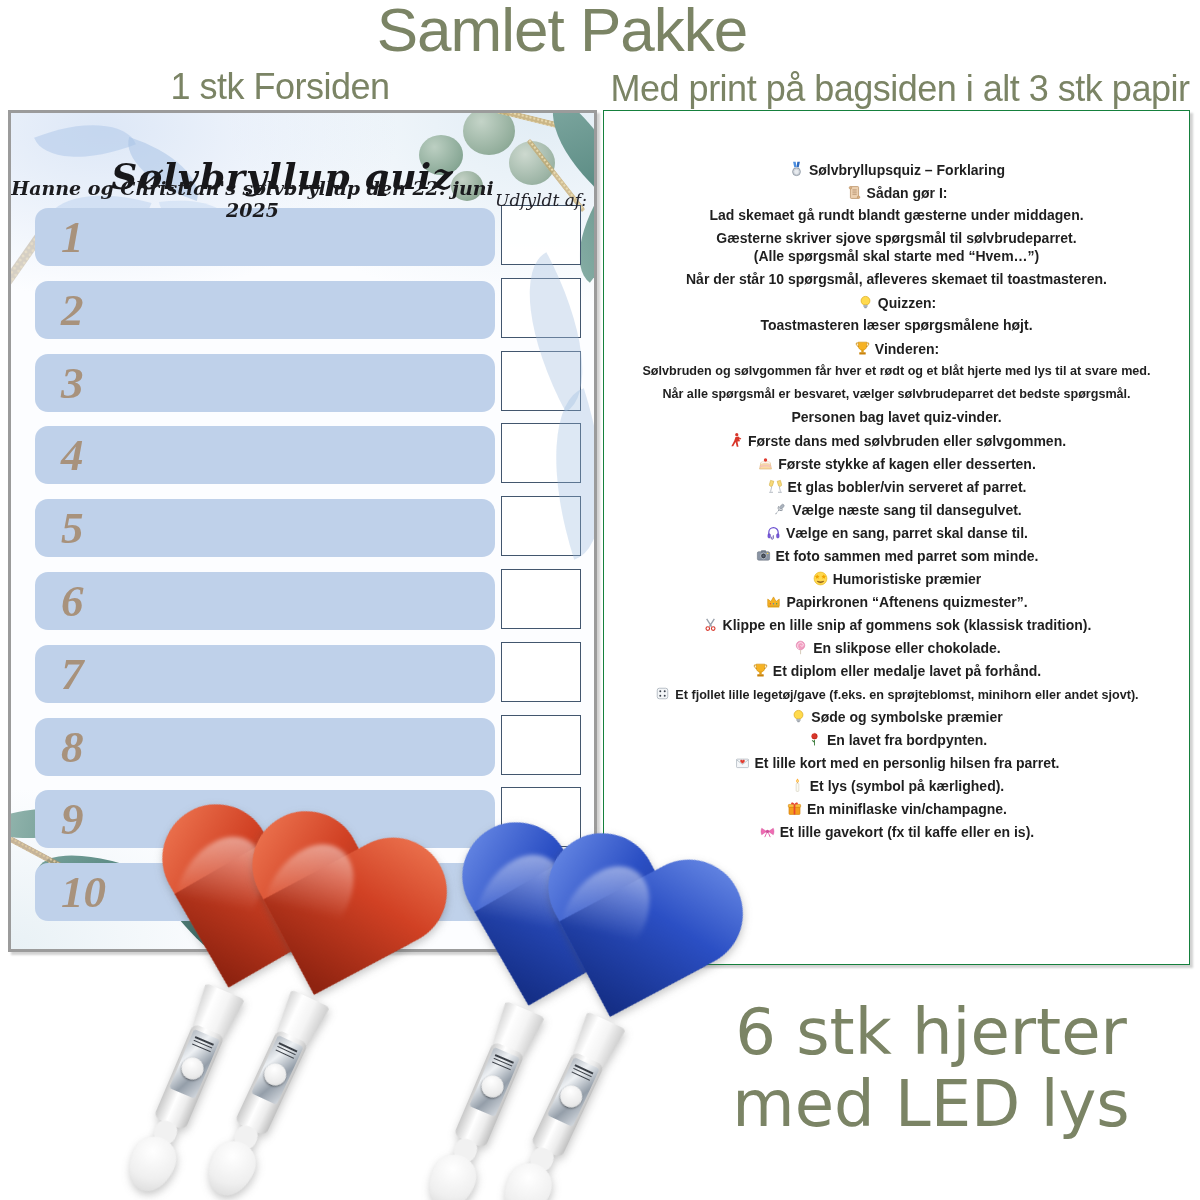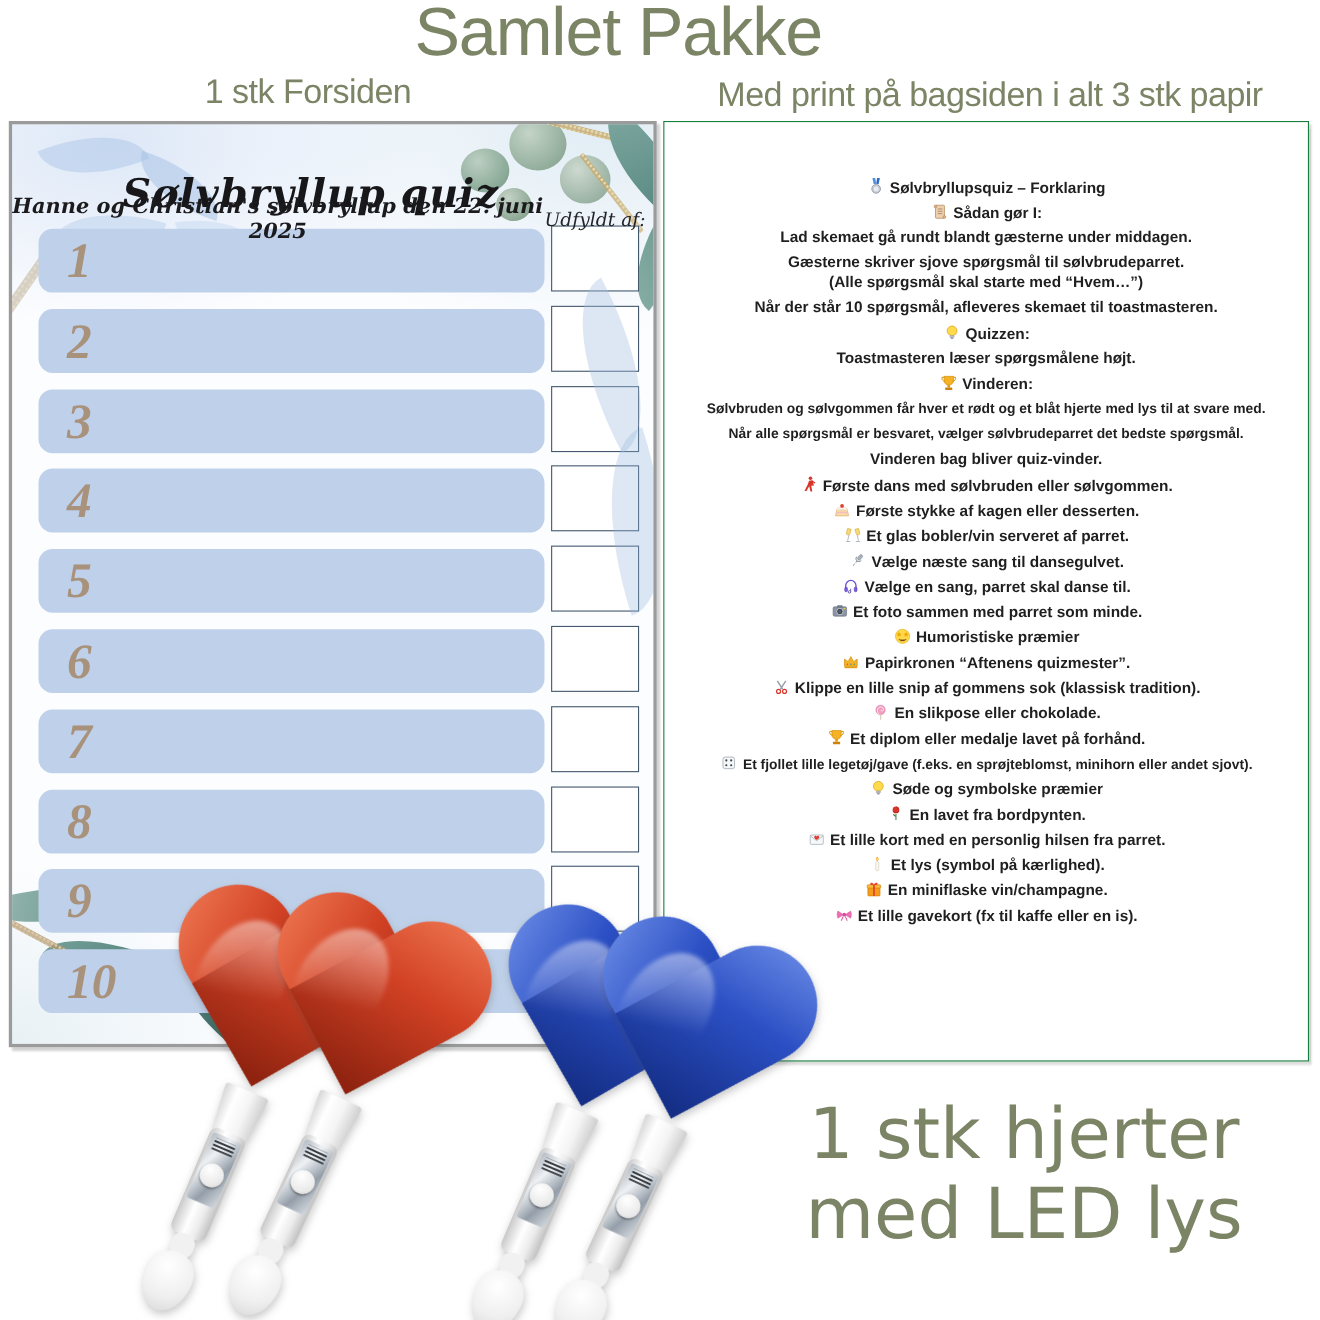--- a/index.html
+++ b/index.html
@@ -3,21 +3,21 @@
 <meta charset="utf-8">
 <style>
   html,body{margin:0;padding:0;background:#fff;}
   .canvas{position:relative;width:1200px;height:1200px;background:#fff;overflow:hidden;
           font-family:"Liberation Sans",sans-serif;}
 
   
   .main-title{position:absolute;left:0;right:0;top:-6px;text-align:center;
     font-size:62px;letter-spacing:-1px;color:#7b8465;transform:translateX(-38px);
     font-family:"Liberation Sans",sans-serif;}
-  .cap{position:absolute;color:#7b8465;font-size:31px;letter-spacing:-.5px;}
+  .cap{position:absolute;color:#7b8465;font-size:36px;letter-spacing:-.5px;}
   .cap-left{left:100px;top:66px;width:360px;text-align:center;}
   .cap-right{left:600px;top:68px;width:600px;text-align:center;}
 
   
   .front-card{position:absolute;left:8px;top:110px;width:589px;height:842px;
     border:3px solid #9b9b9b;box-sizing:border-box;overflow:hidden;
     box-shadow:3px 3px 2px rgba(0,0,0,.18);
     background:
       radial-gradient(ellipse 420px 240px at 16% 2%, rgba(190,210,238,.50), transparent 70%),
       radial-gradient(ellipse 430px 270px at 90% 0%, rgba(203,223,236,.55), transparent 72%),
@@ -198,21 +198,21 @@
             </svg></span><span>Quizzen:</span></div>
         <div class="bp-line"><span>Toastmasteren læser spørgsmålene højt.</span></div>
         <div class="bp-line"><span class="bp-icon"><svg viewBox="0 0 20 20" xmlns="http://www.w3.org/2000/svg">
               <path d="M5 2.5h10v4.5a5 5 0 0 1-10 0z" fill="#f6b223" stroke="#cf8c0a" stroke-width=".7"></path>
               <path d="M5 3.5H2.8a3.2 3.2 0 0 0 3 4.2M15 3.5h2.2a3.2 3.2 0 0 1-3 4.2" fill="none" stroke="#cf8c0a"></path>
               <rect x="8.6" y="11.5" width="2.8" height="3" fill="#e09f16"></rect>
               <rect x="6.2" y="14.5" width="7.6" height="2.6" rx=".6" fill="#c9830c"></rect>
             </svg></span><span>Vinderen:</span></div>
         <div class="bp-line long"><span>Sølvbruden og sølvgommen får hver et rødt og et blåt hjerte med lys til at svare med.</span></div>
         <div class="bp-line long"><span>Når alle spørgsmål er besvaret, vælger sølvbrudeparret det bedste spørgsmål.</span></div>
-        <div class="bp-line"><span>Vinderen bag bliver quiz-vinder.</span></div>
+        <div class="bp-line"><span>Personen bag lavet quiz-vinder.</span></div>
         <div class="bp-line"><span class="bp-icon"><svg viewBox="0 0 20 20" xmlns="http://www.w3.org/2000/svg">
               <circle cx="11.5" cy="3.2" r="1.9" fill="#d8362a"></circle>
               <path d="M10 6l3.5-.6 1.8 5.5-3 .4 1.2 6h-2l-1.4-5.5-2.8 5H5.1l3.4-6.6z" fill="#d8362a"></path>
               <path d="M13 5.5l3.8 2.2-.7 1.2-3.6-1.9z" fill="#d8362a"></path>
             </svg></span><span>Første dans med sølvbruden eller sølvgommen.</span></div>
         <div class="bp-line"><span class="bp-icon"><svg viewBox="0 0 20 20" xmlns="http://www.w3.org/2000/svg">
               <path d="M3 16.5h14l-1.6-7.5H4.6z" fill="#f9d9a6" stroke="#d8a760" stroke-width=".6"></path>
               <path d="M4.6 9c1.5-2.4 9.3-2.4 10.8 0l.5 2.4c-2-2-9.8-2-11.8 0z" fill="#fdf4ec" stroke="#e8c9a8" stroke-width=".5"></path>
               <circle cx="10" cy="5.8" r="2" fill="#e03c30"></circle>
               <path d="M3.4 13.8c2.5-1.6 10.7-1.6 13.2 0" stroke="#f2b8c6" stroke-width="1.1" fill="none"></path>
@@ -368,17 +368,17 @@
         <div class="shaft">
           <div class="panel">
             <div class="btn"></div>
           </div>
         </div>
         <div class="neck"></div>
         <div class="bulb"></div>
       </div>
     </div>
   <div class="hearts-caption">
-    <div>1 stk hjerter</div>
+    <div>6 stk hjerter</div>
     <div>med LED lys</div>
   </div>
 
 </div>
 
 </body></html>

